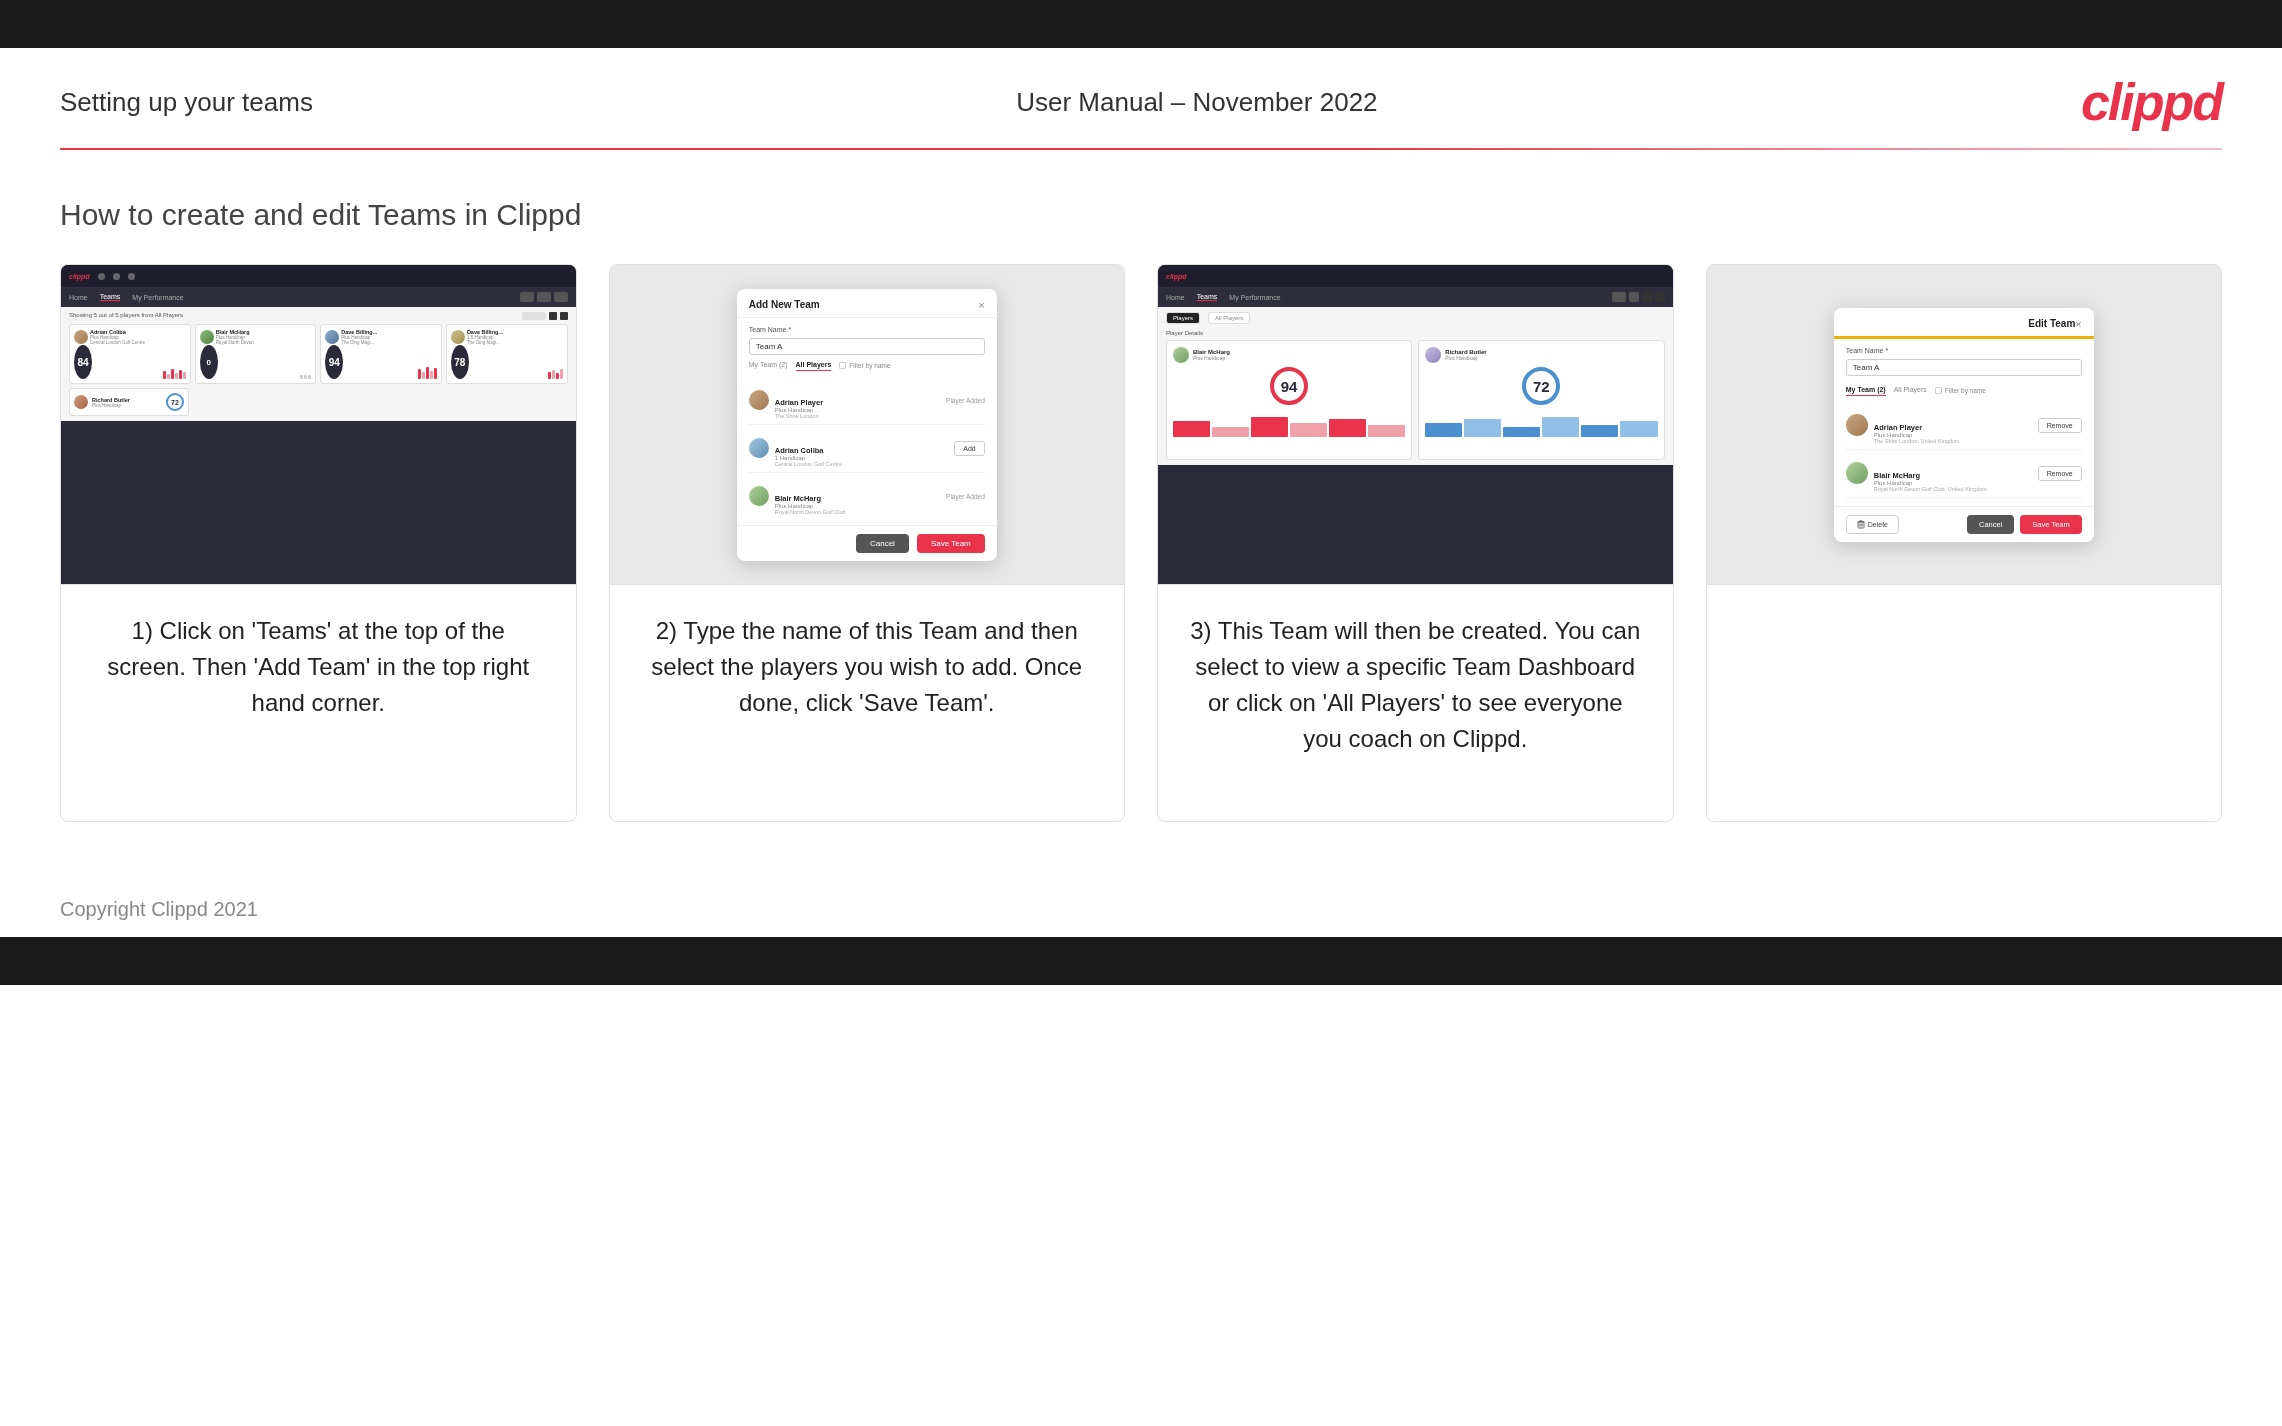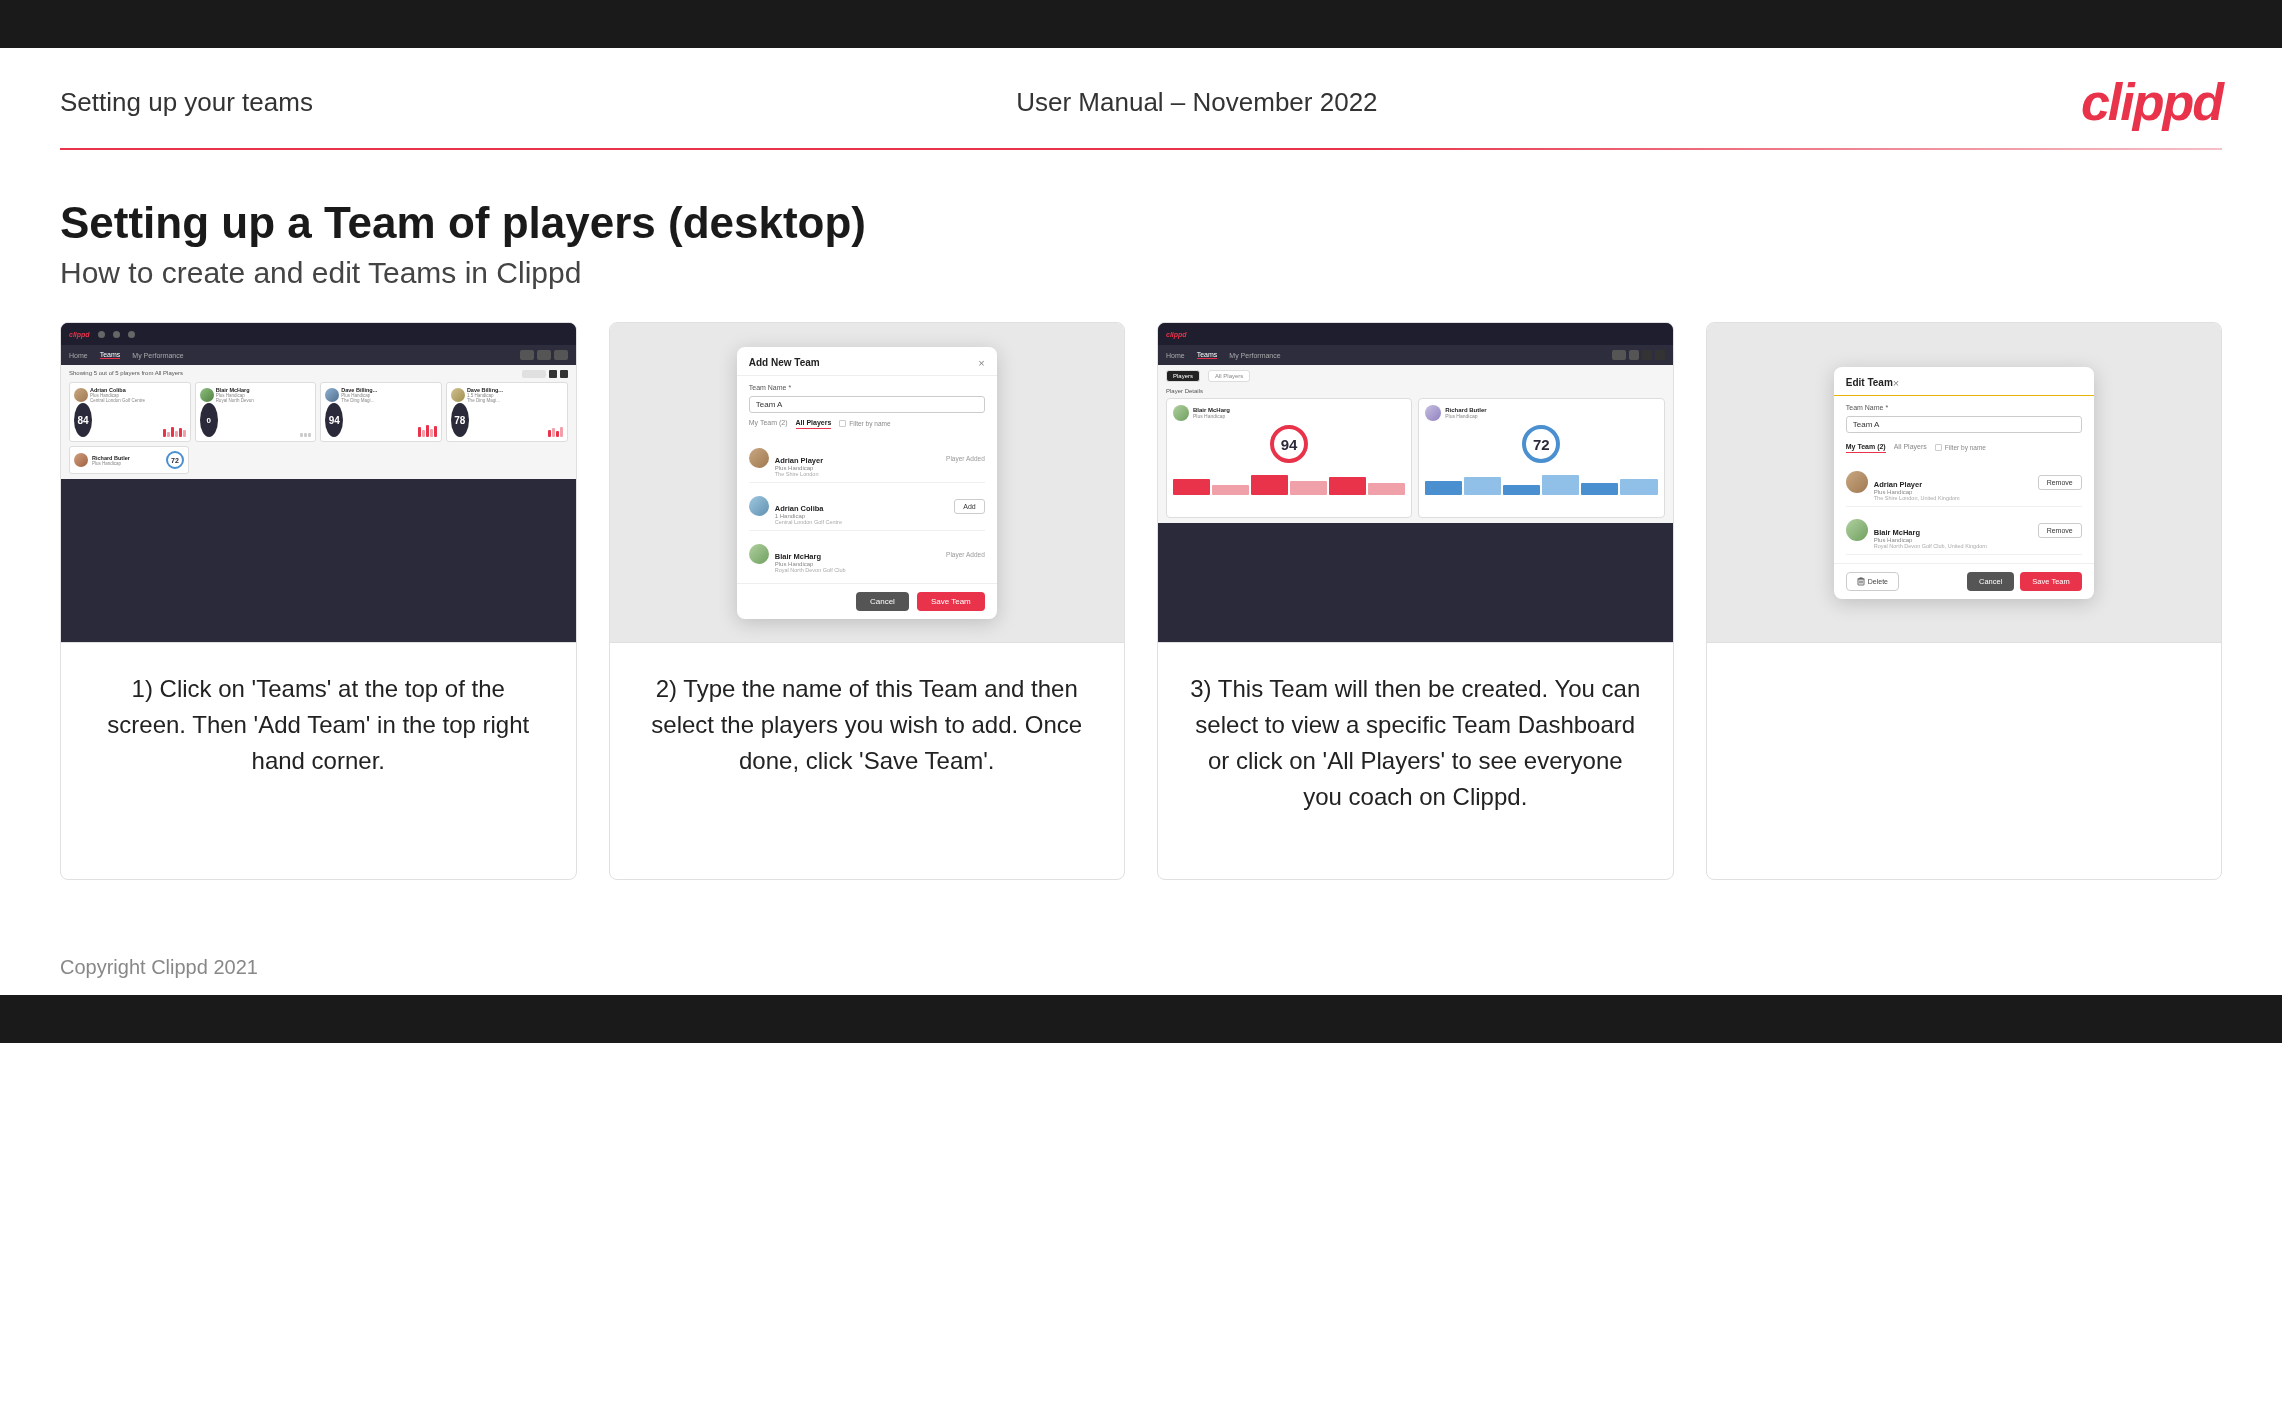--- a/index.html
+++ b/index.html
@@ -457,23 +457,23 @@
     .edit-modal-box {
       background: #fff;
       border-radius: 8px;
       box-shadow: 0 4px 20px rgba(0,0,0,0.18);
       width: 260px;
       overflow: hidden;
     }
     .edit-modal-header {
       display: flex;
       align-items: center;
-      justify-content: flex-start;
+      justify-content: flex-end;
       padding: 10px 12px 6px 12px;
-      border-bottom: 1px solid #eab308;
+      border-bottom: 3px solid #eab308;
     }
     .edit-modal-body {
       padding: 8px 12px;
     }
     .edit-player-item {
       display: flex;
       align-items: center;
       gap: 6px;
       padding: 5px 0;
       border-bottom: 1px solid #f0f0f0;
@@ -563,21 +563,20 @@
 
 <div class="header">
   <span class="header-left">Setting up your teams</span>
   <span class="header-center">User Manual – November 2022</span>
   <span class="logo">clippd</span>
 </div>
 
 <div class="divider"></div>
 
 <div class="page-title-section">
-  <div class="page-title-main">Setting up a Team of players (desktop)</div>
   <div class="page-title-sub">How to create and edit Teams in Clippd</div>
 </div>
 
 <div class="cards-container">
 
   <div class="card">
     <div class="card-screenshot">
 
       <div class="screenshot1">
         <div class="ss1-topbar">

